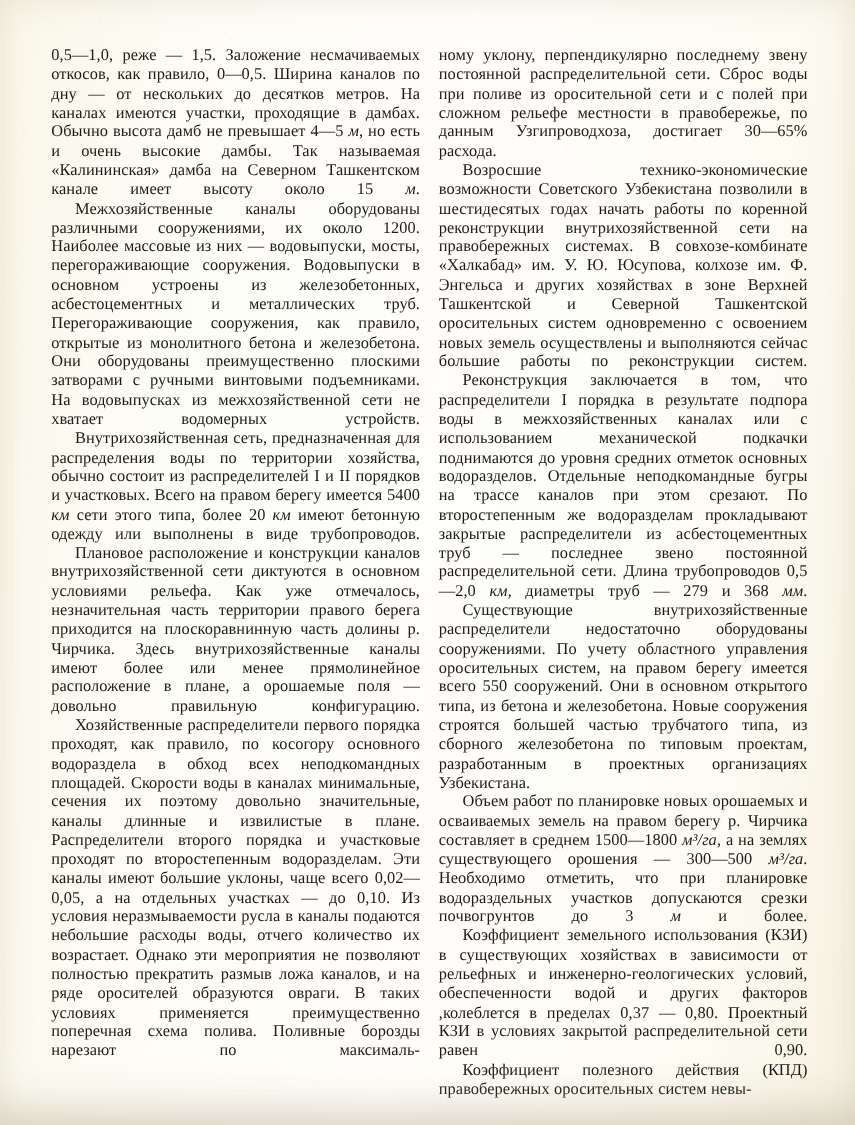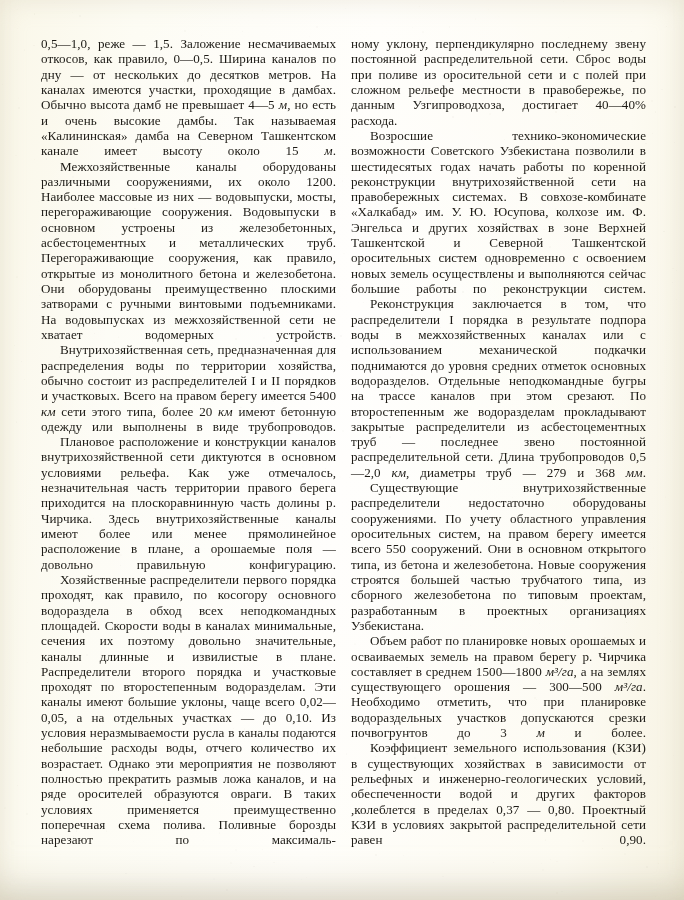--- a/index.html
+++ b/index.html
@@ -645,32 +645,33 @@
       <p><span class="ind"></span><span>Внутрихозяйственная сеть, предназначенная для распределения воды по территории хозяйства, обычно состоит из распределителей I и II порядков и участковых. Всего на правом берегу имеется 5400 <span class="it nowrap">км</span> сети этого типа, более 20 <span class="it nowrap">км</span> имеют бетонную одежду или выполнены в виде трубопроводов.</span></p>
 
       <p><span class="ind"></span><span>Плановое расположение и конструкции каналов внутрихозяйственной сети диктуются в основном условиями рельефа. Как уже отмечалось, незначительная часть территории правого берега приходится на плоскоравнинную часть долины р. Чирчика. Здесь внутрихозяйственные каналы имеют более или менее прямолинейное расположение в плане, а орошаемые поля — довольно правильную конфигурацию.</span></p>
 
       <p><span class="ind"></span><span>Хозяйственные распределители первого порядка проходят, как правило, по косогору основного водораздела в обход всех неподкомандных площадей. Скорости воды в каналах минимальные, сечения их поэтому довольно значительные, каналы длинные и извилистые в плане. Распределители второго порядка и участковые проходят по второстепенным водоразделам. Эти каналы имеют большие уклоны, чаще всего 0,02—0,05, а на отдельных участках — до 0,10. Из условия неразмываемости русла в каналы подаются небольшие расходы воды, отчего количество их возрастает. Однако эти мероприятия не позволяют полностью прекратить размыв ложа каналов, и на ряде оросителей образуются овраги. В таких условиях применяется преимущественно поперечная схема полива. Поливные борозды нарезают по максималь-</span></p>
 
     </div>
 
     <div class="col">
 
-      <p><span>ному уклону, перпендикулярно последнему звену постоянной распределительной сети. Сброс воды при поливе из оросительной сети и с полей при сложном рельефе местности в правобережье, по данным Узгипроводхоза, достигает 40—40% расхода.</span></p>
+      <p><span>ному уклону, перпендикулярно последнему звену постоянной распределительной сети. Сброс воды при поливе из оросительной сети и с полей при сложном рельефе местности в правобережье, по данным Узгипроводхоза, достигает 30—65% расхода.</span></p>
 
       <p><span class="ind"></span><span>Возросшие технико-экономические возможности Советского Узбекистана позволили в шестидесятых годах начать работы по коренной реконструкции внутрихозяйственной сети на правобережных системах. В совхозе-комбинате «Халкабад» им. У. Ю. Юсупова, колхозе им. Ф. Энгельса и других хозяйствах в зоне Верхней Ташкентской и Северной Ташкентской оросительных систем одновременно с освоением новых земель осуществлены и выполняются сейчас большие работы по реконструкции систем.</span></p>
 
       <p><span class="ind"></span><span>Реконструкция заключается в том, что распределители I порядка в результате подпора воды в межхозяйственных каналах или с использованием механической подкачки поднимаются до уровня средних отметок основных водоразделов. Отдельные неподкомандные бугры на трассе каналов при этом срезают. По второстепенным же водоразделам прокладывают закрытые распределители из асбестоцементных труб — последнее звено постоянной распределительной сети. Длина трубопроводов 0,5—2,0 <span class="it nowrap">км</span>, диаметры труб — 279 и 368 <span class="it nowrap">мм</span>.</span></p>
 
       <p><span class="ind"></span><span>Существующие внутрихозяйственные распределители недостаточно оборудованы сооружениями. По учету областного управления оросительных систем, на правом берегу имеется всего 550 сооружений. Они в основном открытого типа, из бетона и железобетона. Новые сооружения строятся большей частью трубчатого типа, из сборного железобетона по типовым проектам, разработанным в проектных организациях Узбекистана.</span></p>
 
       <p><span class="ind"></span><span>Объем работ по планировке новых орошаемых и осваиваемых земель на правом берегу р. Чирчика составляет в среднем 1500—1800 <span class="it nowrap">м³/га</span>, а на землях существующего орошения — 300—500 <span class="it nowrap">м³/га</span>. Необходимо отметить, что при планировке водораздельных участков допускаются срезки почвогрунтов до 3 <span class="it nowrap">м</span> и более.</span></p>
 
       <p><span class="ind"></span><span>Коэффициент земельного использования (КЗИ) в существующих хозяйствах в зависимости от рельефных и инженерно-геологических условий, обеспеченности водой и других факторов ,колеблется в пределах 0,37 — 0,80. Проектный КЗИ в условиях закрытой распределительной сети равен 0,90.</span></p>
 
+      <p class="last-ragged"><span class="ind"></span><span>Коэффициент полезного действия (КПД) правобережных оросительных систем невы-</span></p>
 
     </div>
 
   </div>
 
 
 </div>
 
 <div id="edge-shade"></div>
 

